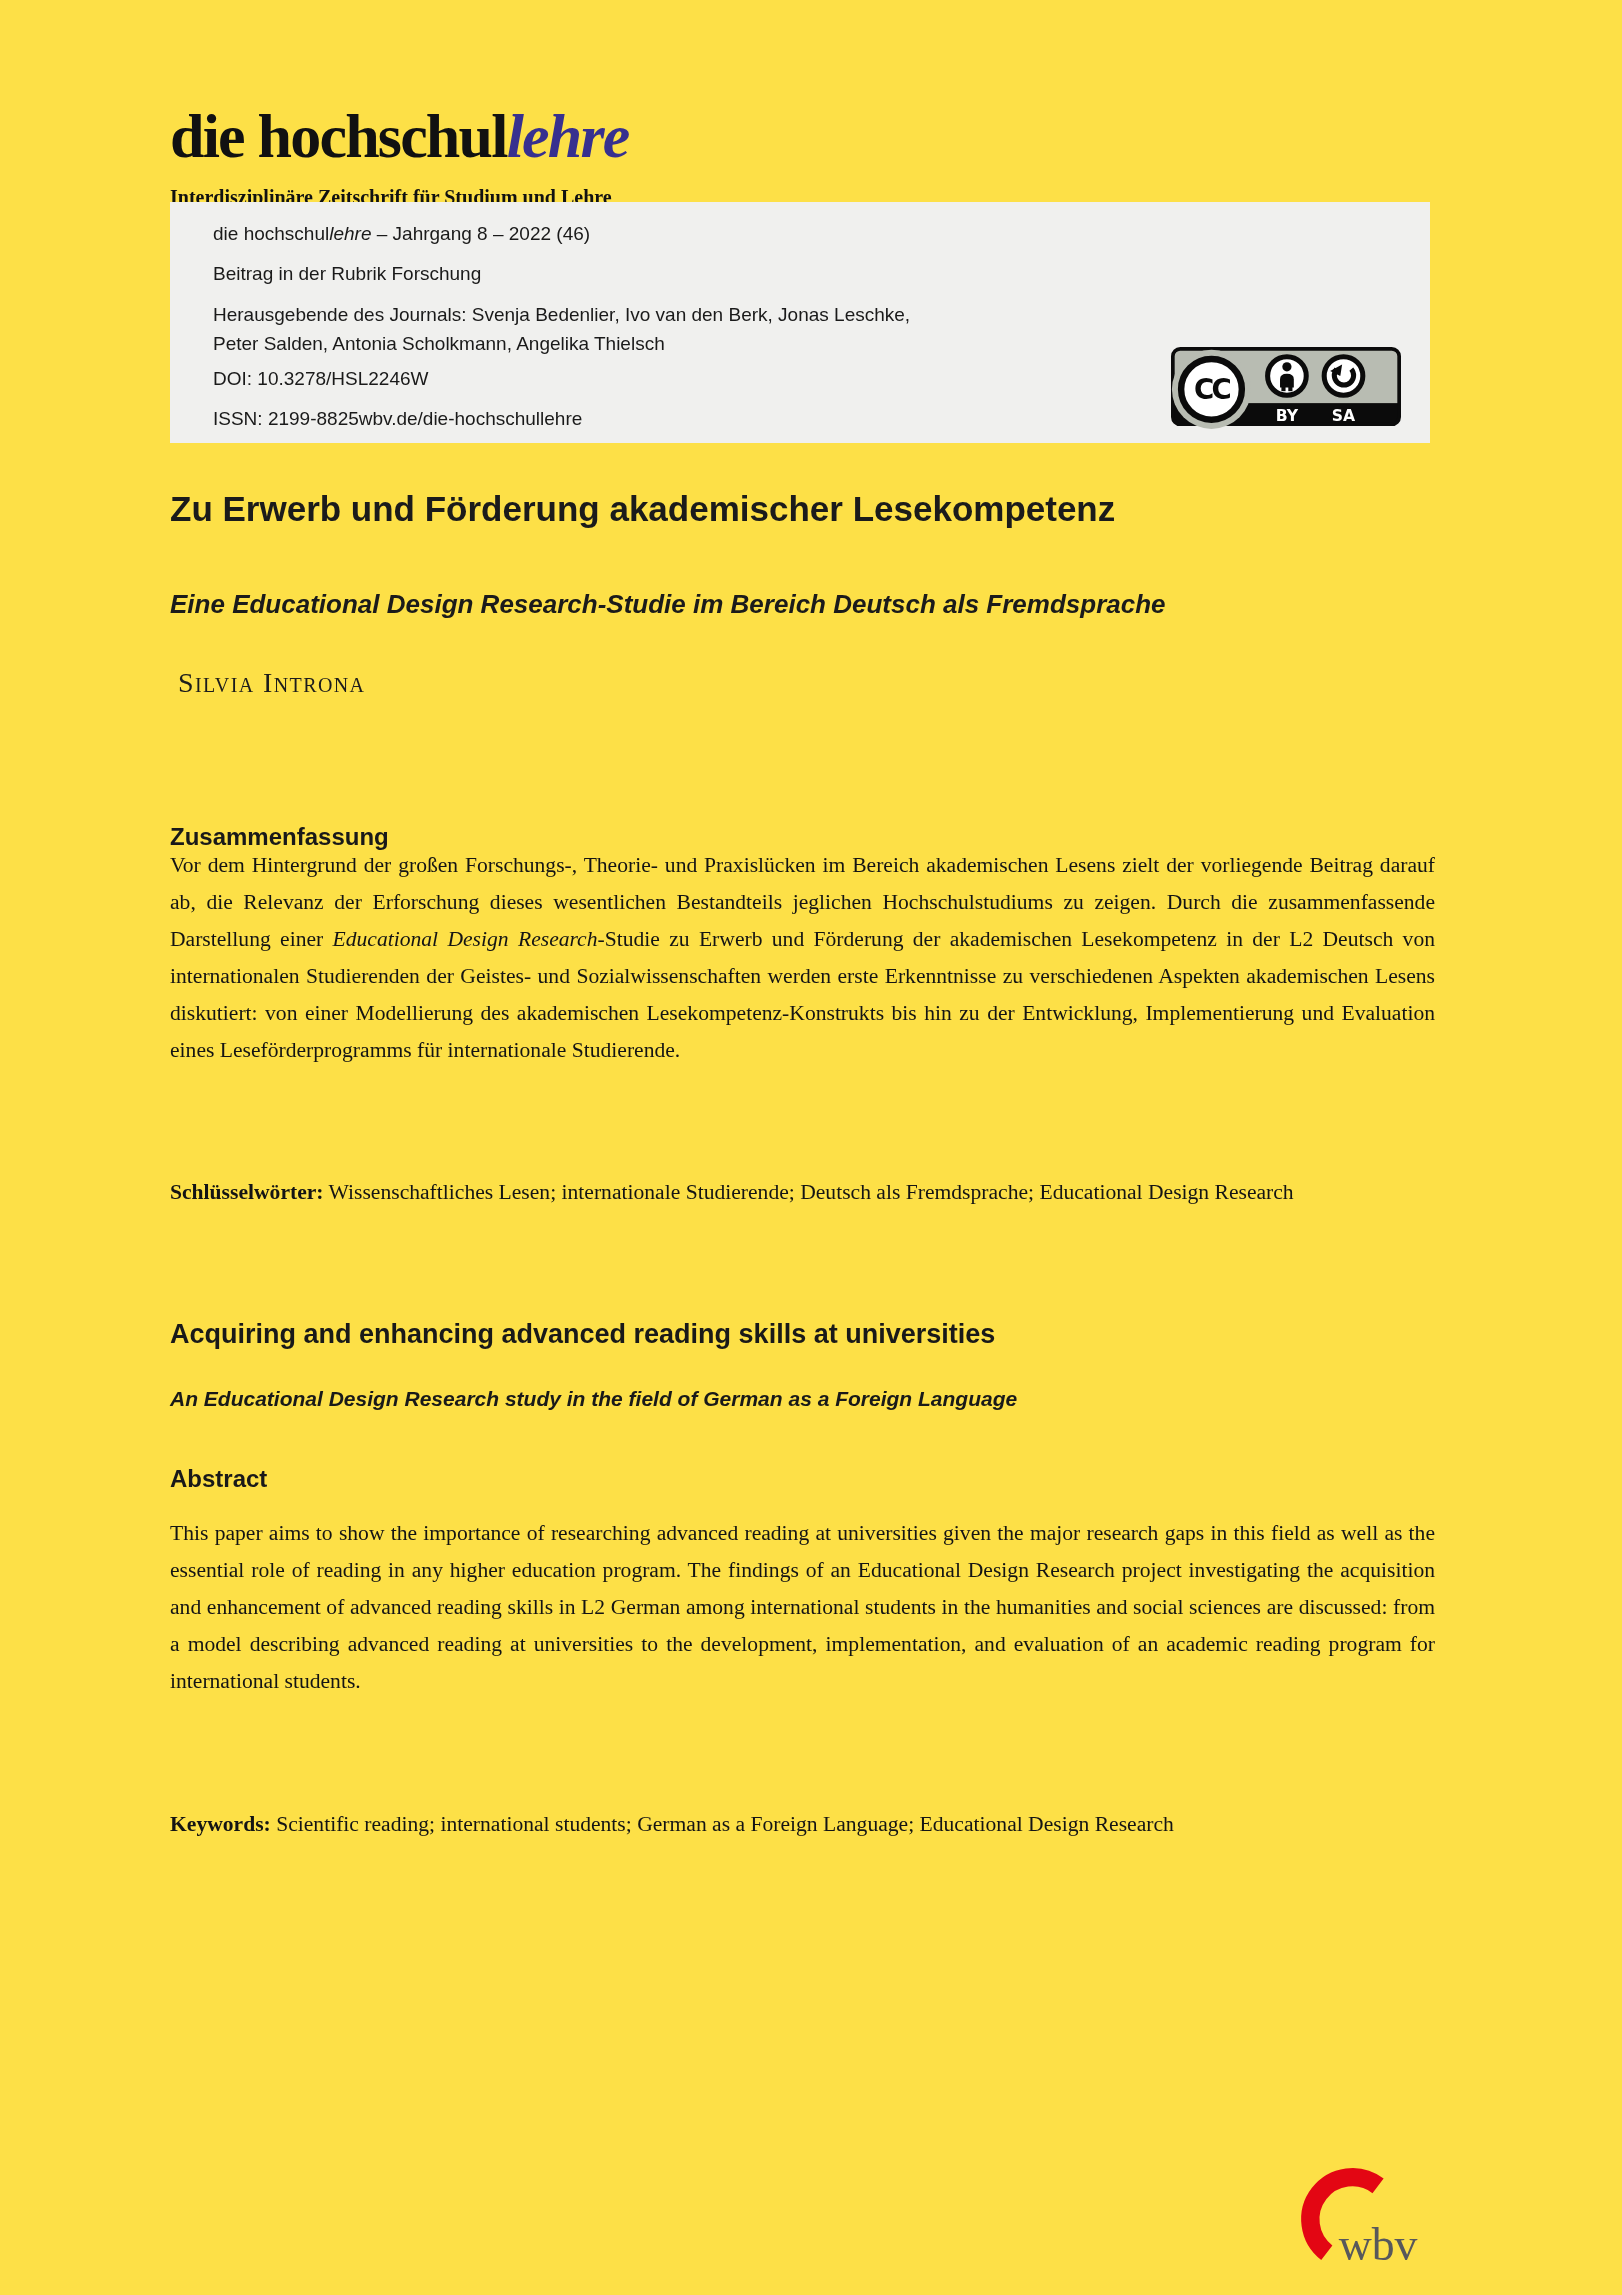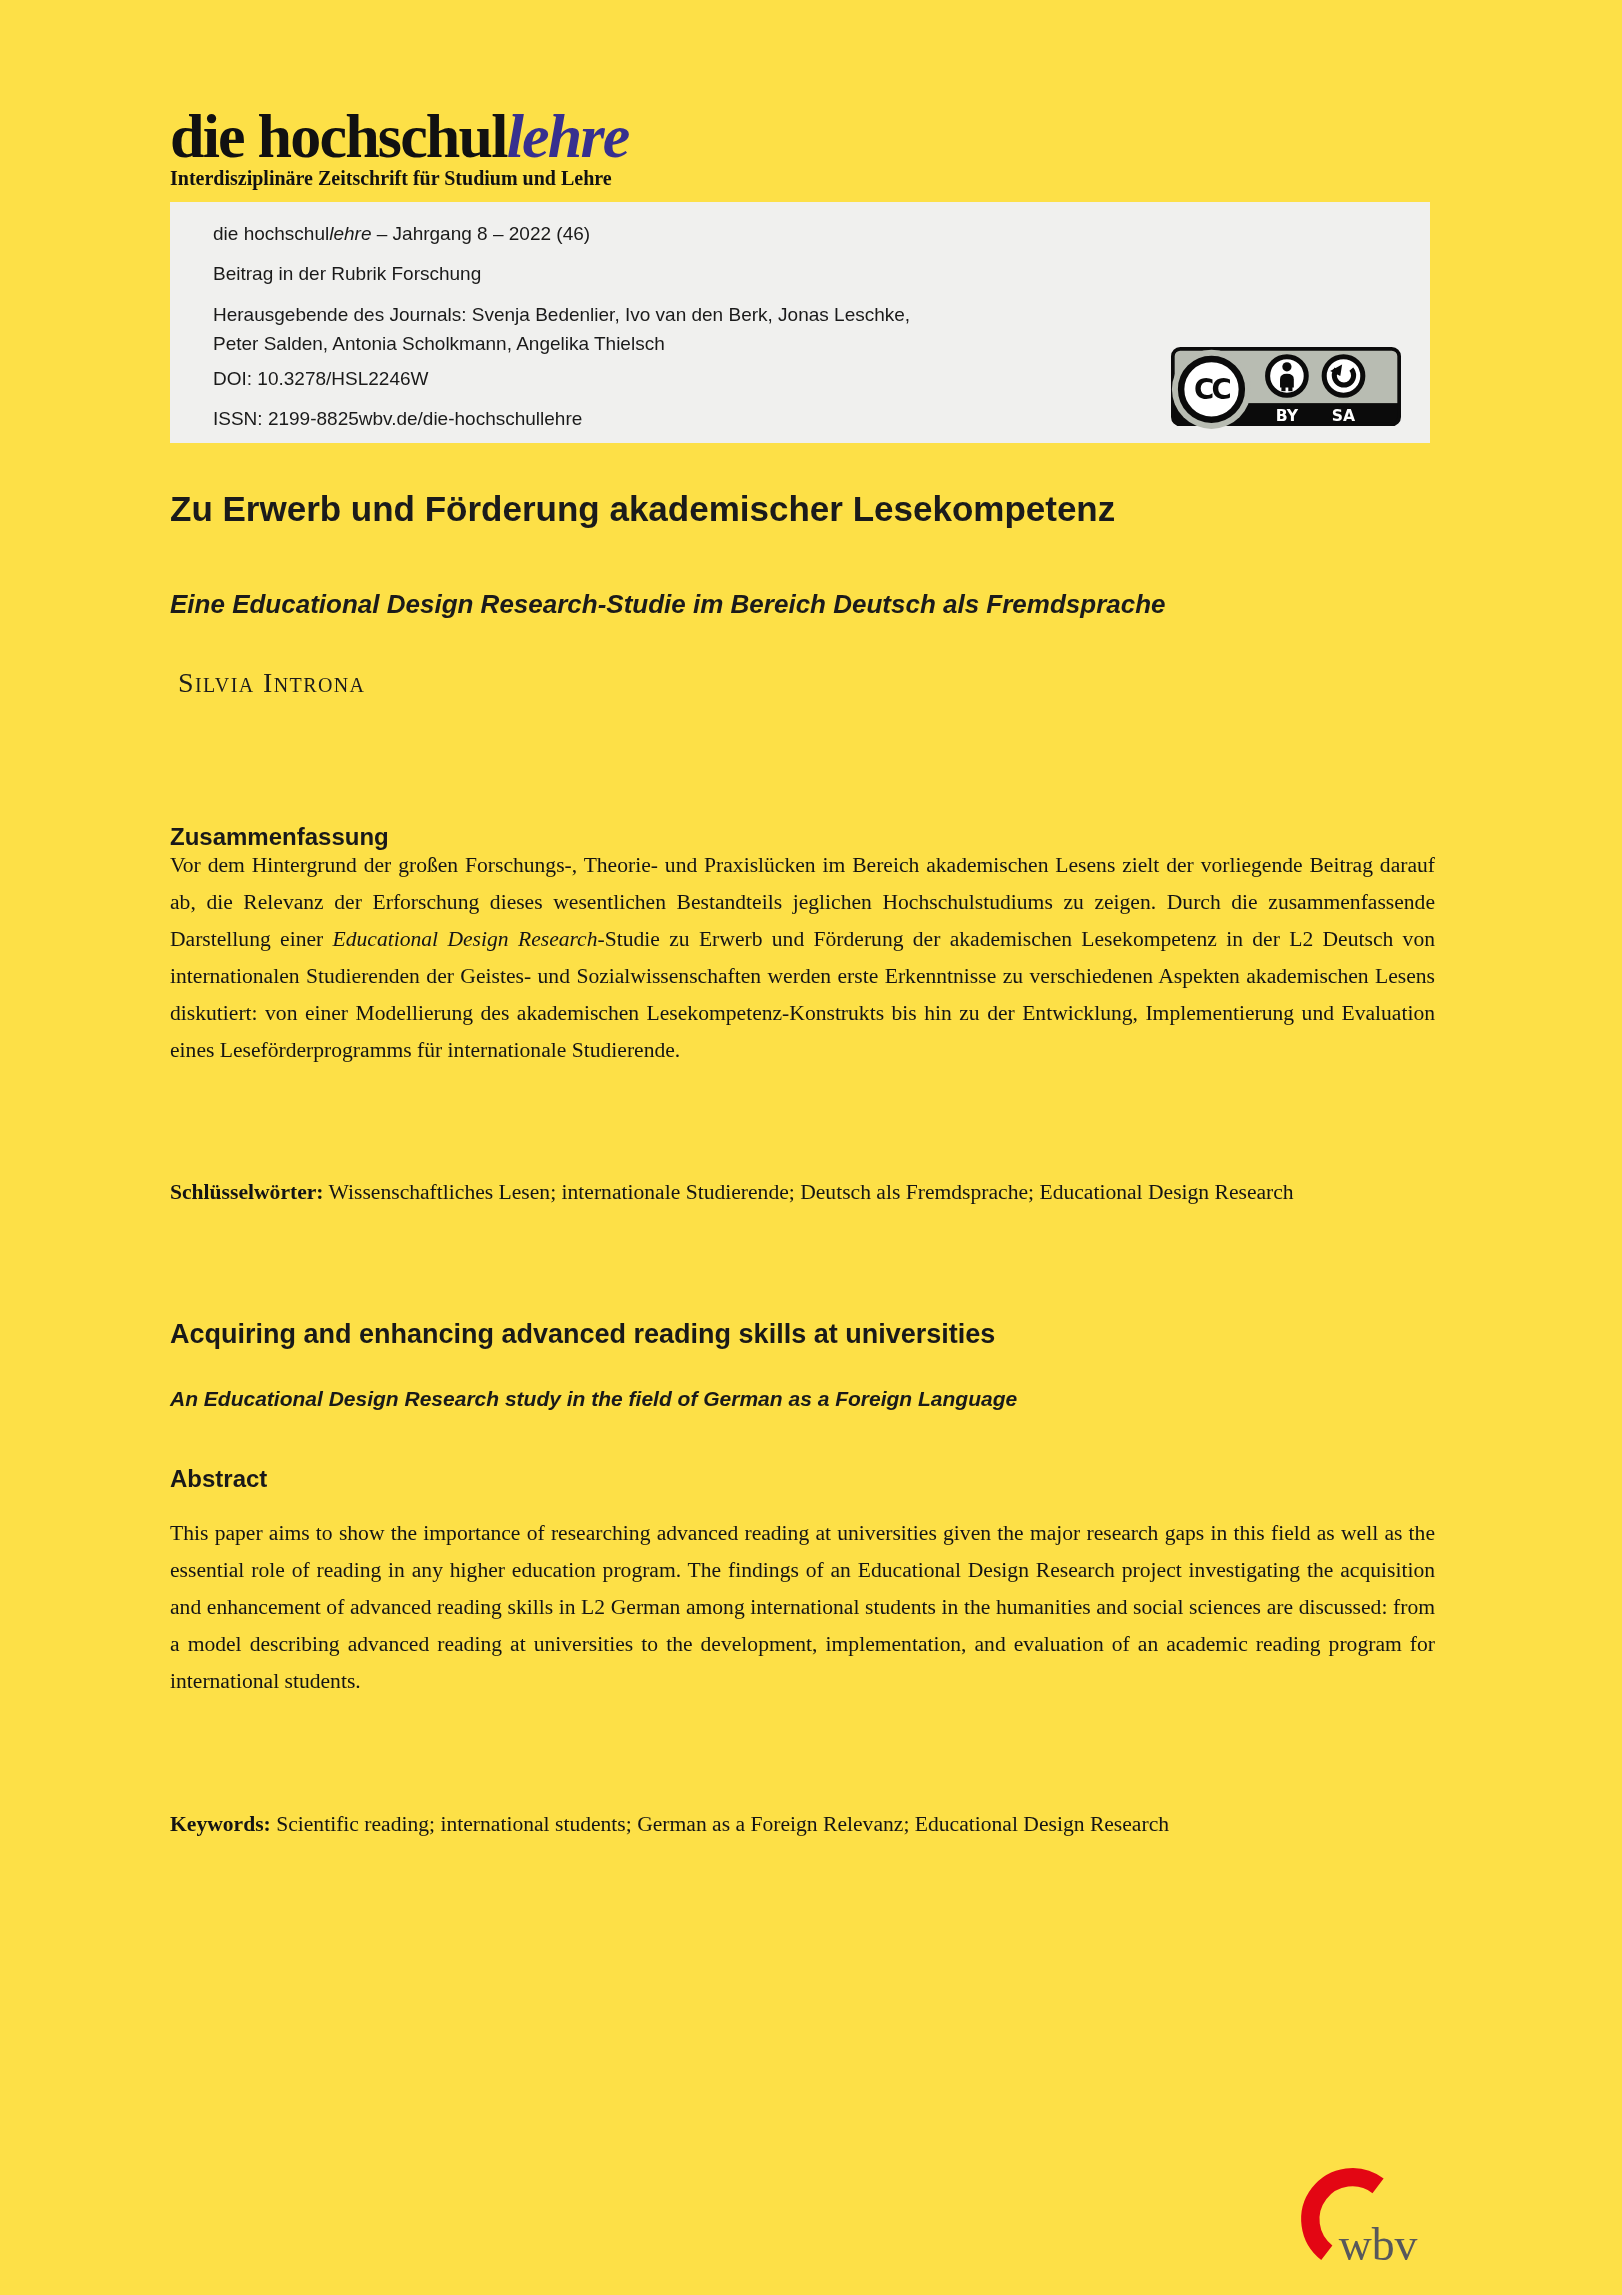--- a/index.html
+++ b/index.html
@@ -15,21 +15,21 @@
   .masthead{position:absolute;left:170px;top:105px;}
   .logo{
     font-family:"Liberation Serif","DejaVu Serif",serif;
     font-weight:bold;font-size:62px;line-height:1;
     letter-spacing:-1.8px;color:#111111;white-space:nowrap;
   }
   .logo .accent{font-style:italic;color:#37308f;}
   .tagline{
     font-family:"Liberation Serif","DejaVu Serif",serif;
     font-weight:bold;font-size:20px;line-height:1.05;
-    letter-spacing:0px;color:#111111;margin-top:1px;white-space:nowrap;
+    letter-spacing:0px;color:#111111;margin-top:20px;white-space:nowrap;
   }
   
   .meta-box{
     position:absolute;left:170px;top:202px;width:1260px;height:241px;
     background:#f0f0ee;box-sizing:border-box;
     padding:20px 0 0 43px;
     font-family:"Liberation Sans","DejaVu Sans",sans-serif;
     font-weight:300;font-size:19px;line-height:23px;color:#1a1a1a;
   }
   .meta-line{margin:0 0 16.5px 0;white-space:nowrap;}
@@ -150,21 +150,21 @@
 
   <h3 class="sec-heading h-zusammenfassung">Zusammenfassung</h3>
   <p class="body-para p-de"><span>Vor dem Hintergrund der großen Forschungs-, Theorie- und Praxislücken im Bereich akademischen Lesens zielt der vorliegende Beitrag darauf ab, die Relevanz der Erforschung dieses wesentlichen Bestandteils jeglichen Hochschulstudiums zu zeigen. Durch die zusammenfassende Darstellung einer </span><em>Educational Design Research</em><span>-Studie zu Erwerb und Förderung der akademischen Lesekompe­tenz in der L2 Deutsch von internationalen Studierenden der Geistes- und Sozialwissenschaften werden erste Erkenntnisse zu verschiedenen Aspekten akademischen Lesens diskutiert: von einer Modellierung des akademischen Lesekompetenz-Konstrukts bis hin zu der Entwicklung, Implemen­tierung und Evaluation eines Leseförderprogramms für internationale Studierende.</span></p>
   <p class="body-para p-de-kw"><span class="kw-label">Schlüsselwörter:</span><span> Wissenschaftliches Lesen; internationale Studierende; Deutsch als Fremdsprache; Educational Design Research</span></p>
 
   <h3 class="en-title">Acquiring and enhancing advanced reading skills at universities</h3>
   <h4 class="en-subtitle">An Educational Design Research study in the field of German as a Foreign Language</h4>
 
   <h3 class="sec-heading h-abstract">Abstract</h3>
   <p class="body-para p-en">This paper aims to show the importance of researching advanced reading at universities given the major research gaps in this field as well as the essential role of reading in any higher education pro­gram. The findings of an Educational Design Research project investigating the acquisition and en­hancement of advanced reading skills in L2 German among international students in the humanities and social sciences are discussed: from a model describing advanced reading at universities to the development, implementation, and evaluation of an academic reading program for international students.</p>
-  <p class="body-para p-en-kw"><span class="kw-label">Keywords:</span><span> Scientific reading; international students; German as a Foreign Relevanz; Educational Design Research</span></p>
+  <p class="body-para p-en-kw"><span class="kw-label">Keywords:</span><span> Scientific reading; international students; German as a Foreign Language; Educational Design Research</span></p>
 
   <svg class="wbv-logo" viewBox="0 0 260 260" aria-label="wbv">
     <path d="M 52 196 A 90 90 0 0 1 164 50" fill="none" stroke="#e30613" stroke-width="40"></path>
     <text class="wbv-text" x="78" y="212">wbv</text>
   </svg>
 
 </div>
 
 
 </body></html>

